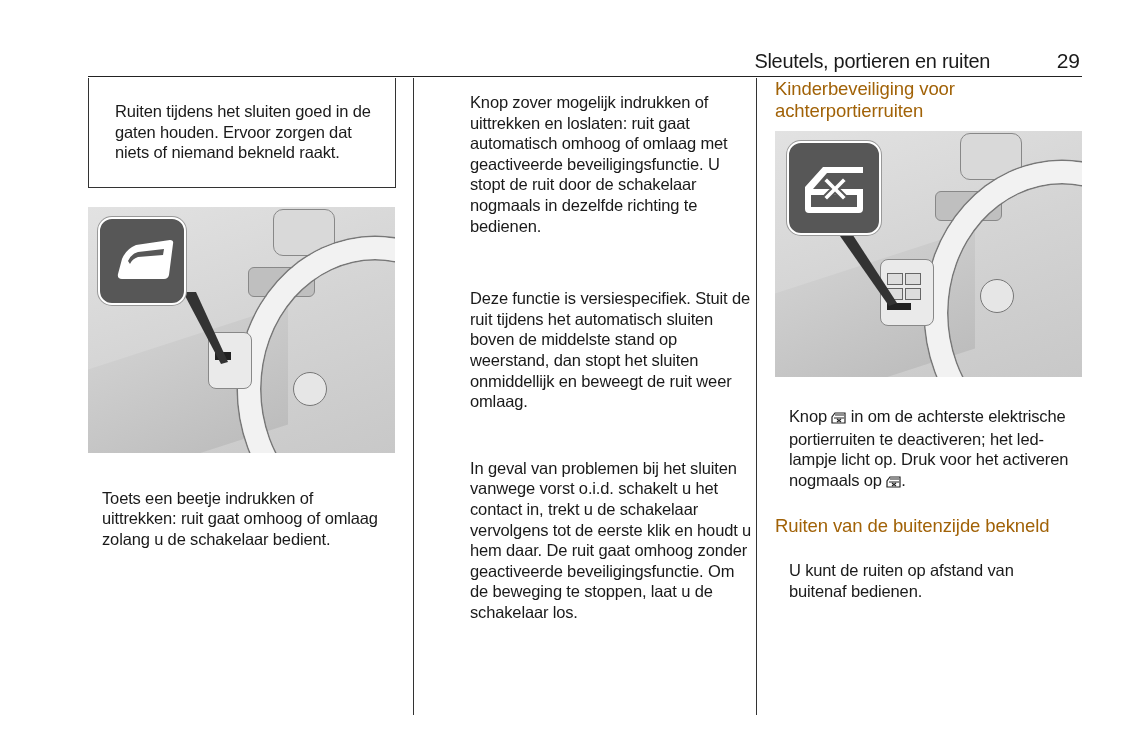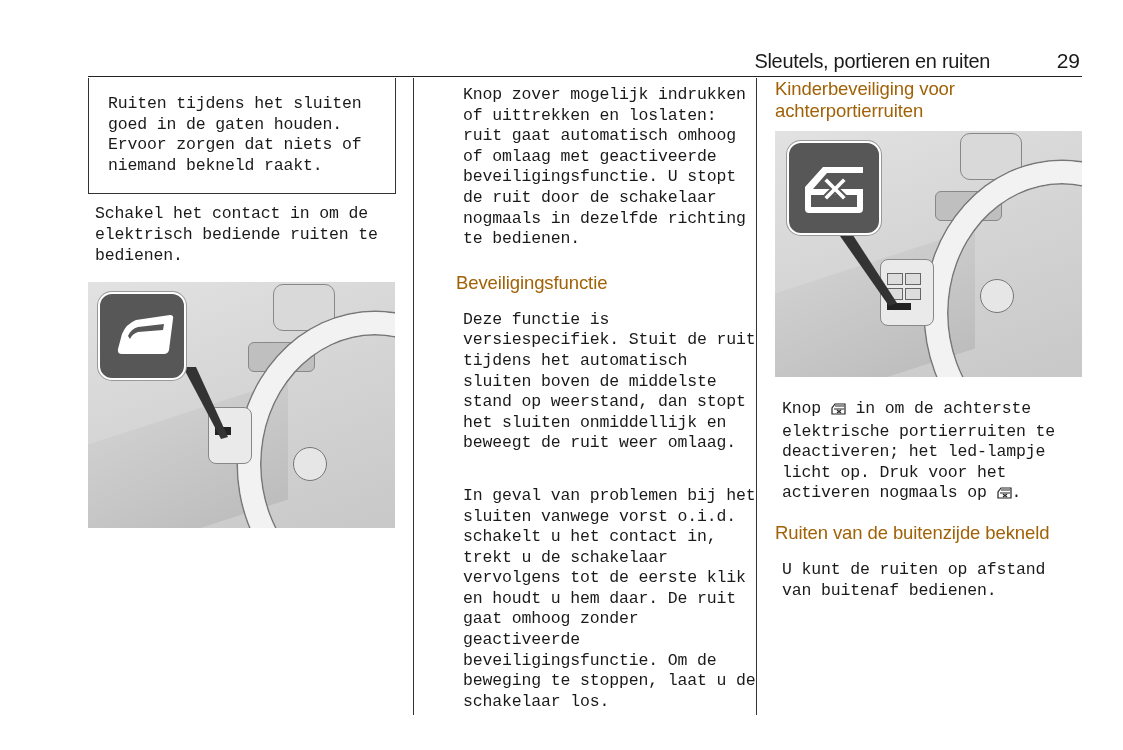--- a/index.html
+++ b/index.html
@@ -6,21 +6,21 @@
   body { width:1123px; height:750px; position:relative; overflow:hidden;
          font-family:"Liberation Sans", sans-serif; color:#1a1a1a; }
   .header { position:absolute; left:88px; top:30px; width:994px; height:30px; border-bottom:1.3px solid #222;margin-top:16px; }
   .header-title { position:absolute; right:92px; top:3px; font-size:21px; letter-spacing:-0.3px; transform:scaleX(0.95); transform-origin:right; }
   .header-page { position:absolute; right:2px; top:3px; font-size:21px;text-align:center; }
   .divider { position:absolute; top:78px; width:1.3px; height:637px; background:#333; }
   .col { position:absolute; top:78px; }
   .col1 { left:88px; width:308px; }
   .col2 { left:456px; width:310px; }
   .col3 { left:775px; width:310px; }
-  p { margin:7px; font-size:16.5px; line-height:20.6px; letter-spacing:-0.15px;font-family:Liberation Mono, monospace; }
+  p { margin:14px; font-size:16.5px; line-height:20.6px; letter-spacing:-0.15px; }
   .warn { border-left:1.3px solid #333; border-right:1.3px solid #333; border-bottom:1.3px solid #333;
           padding:9px 10px 10px 12px; margin-bottom:10px; }
   .warn p { font-size:16.5px; }
   h3 { margin:0; font-size:18.5px; line-height:22px; font-weight:normal; color:#a16207; letter-spacing:-0.1px; }
   .gap-s { height:6px; }
   .gap-m { height:9px; }
   .figure { position:relative; width:307px; height:246px; background:linear-gradient(160deg,#e2e2e2 0%,#d4d4d4 50%,#c8c8c8 100%); overflow:hidden; }
   .fig-icon { position:absolute; width:84px; height:84px; background:#575757; border-radius:14px; border:2px solid #fff; box-shadow:0 0 0 1px #999; }
   .callout { position:absolute; }
   .wheel { position:absolute; border-radius:50%; border:22px solid #f2f2f2; box-shadow:0 0 0 1.5px #777 inset, 0 0 0 1.5px #777; }
@@ -35,21 +35,20 @@
   <span class="header-page">29</span>
 </div>
 
 <div class="divider" style="left:413px;"></div>
 <div class="divider" style="left:756px;"></div>
 
 <div class="col col1">
   <div class="warn">
     <p>Ruiten tijdens het sluiten goed in de gaten houden. Ervoor zorgen dat niets of niemand bekneld raakt.</p>
   </div>
-  <p>Schakel het contact in om de elektrisch bediende ruiten te bedienen.</p>
   <div class="gap-m"></div>
   <div class="figure">
 
     <div style="position:absolute;left:0;top:130px;width:200px;height:120px;background:linear-gradient(170deg,#cfcfcf,#bdbdbd);transform:skewY(-18deg);"></div>
 
     <div style="position:absolute;left:160px;top:60px;width:65px;height:28px;background:#bfbfbf;border:1.3px solid #888;border-radius:6px;"></div>
     <div style="position:absolute;left:185px;top:2px;width:60px;height:45px;background:#d9d9d9;border:1.3px solid #888;border-radius:10px;"></div>
 
     <div class="wheel" style="left:150px;top:30px;width:230px;height:260px;"></div>
     <div style="position:absolute;left:205px;top:165px;width:32px;height:32px;border-radius:50%;background:#e6e6e6;border:1.3px solid #777;"></div>
@@ -63,27 +62,27 @@
     <div class="fig-icon" style="left:10px;top:10px;">
       <svg width="84" height="84" viewBox="0 0 84 84">
         <path d="M18 55 L22 40 Q26 30 36 26 L70 21 Q74 21 73 25 L69 56 Q68 60 64 60 L22 60 Q17 60 18 55 Z" fill="#fff"></path>
         <path d="M28 42 Q31 35 38 33 L64 30 L63 36 L38 38 Q32 40 30 45 Z" fill="#575757"></path>
       </svg>
     </div>
   </div>
   <div class="gap-m"></div>
   <div class="gap-s"></div>
   <div class="gap-s"></div>
+  <p>Toets een beetje indrukken of uittrekken: ruit gaat omhoog of omlaag zolang u de schakelaar bedient.</p>
 </div>
 
 <div class="col col2">
   <p>Knop zover mogelijk indrukken of uittrekken en loslaten: ruit gaat automatisch omhoog of omlaag met geactiveerde beveiligingsfunctie. U stopt de ruit door de schakelaar nogmaals in dezelfde richting te bedienen.</p>
   <div class="gap-m"></div>
     <div class="gap-s"></div>
-  <h3>Beveiligingsfunctie</h3>
   <div class="gap-m"></div>
   <p>Deze functie is versiespecifiek. Stuit de ruit tijdens het automatisch sluiten boven de middelste stand op weerstand, dan stopt het sluiten onmiddellijk en beweegt de ruit weer omlaag.</p>
   <div class="gap-m"></div>
   <div class="gap-m"></div>
   <p>In geval van problemen bij het sluiten vanwege vorst o.i.d. schakelt u het contact in, trekt u de schakelaar vervolgens tot de eerste klik en houdt u hem daar. De ruit gaat omhoog zonder geactiveerde beveiligingsfunctie. Om de beweging te stoppen, laat u de schakelaar los.</p>
 </div>
 
 <div class="col col3">
   <h3>Kinderbeveiliging voor achterportierruiten</h3>
   <div class="gap-m"></div>

